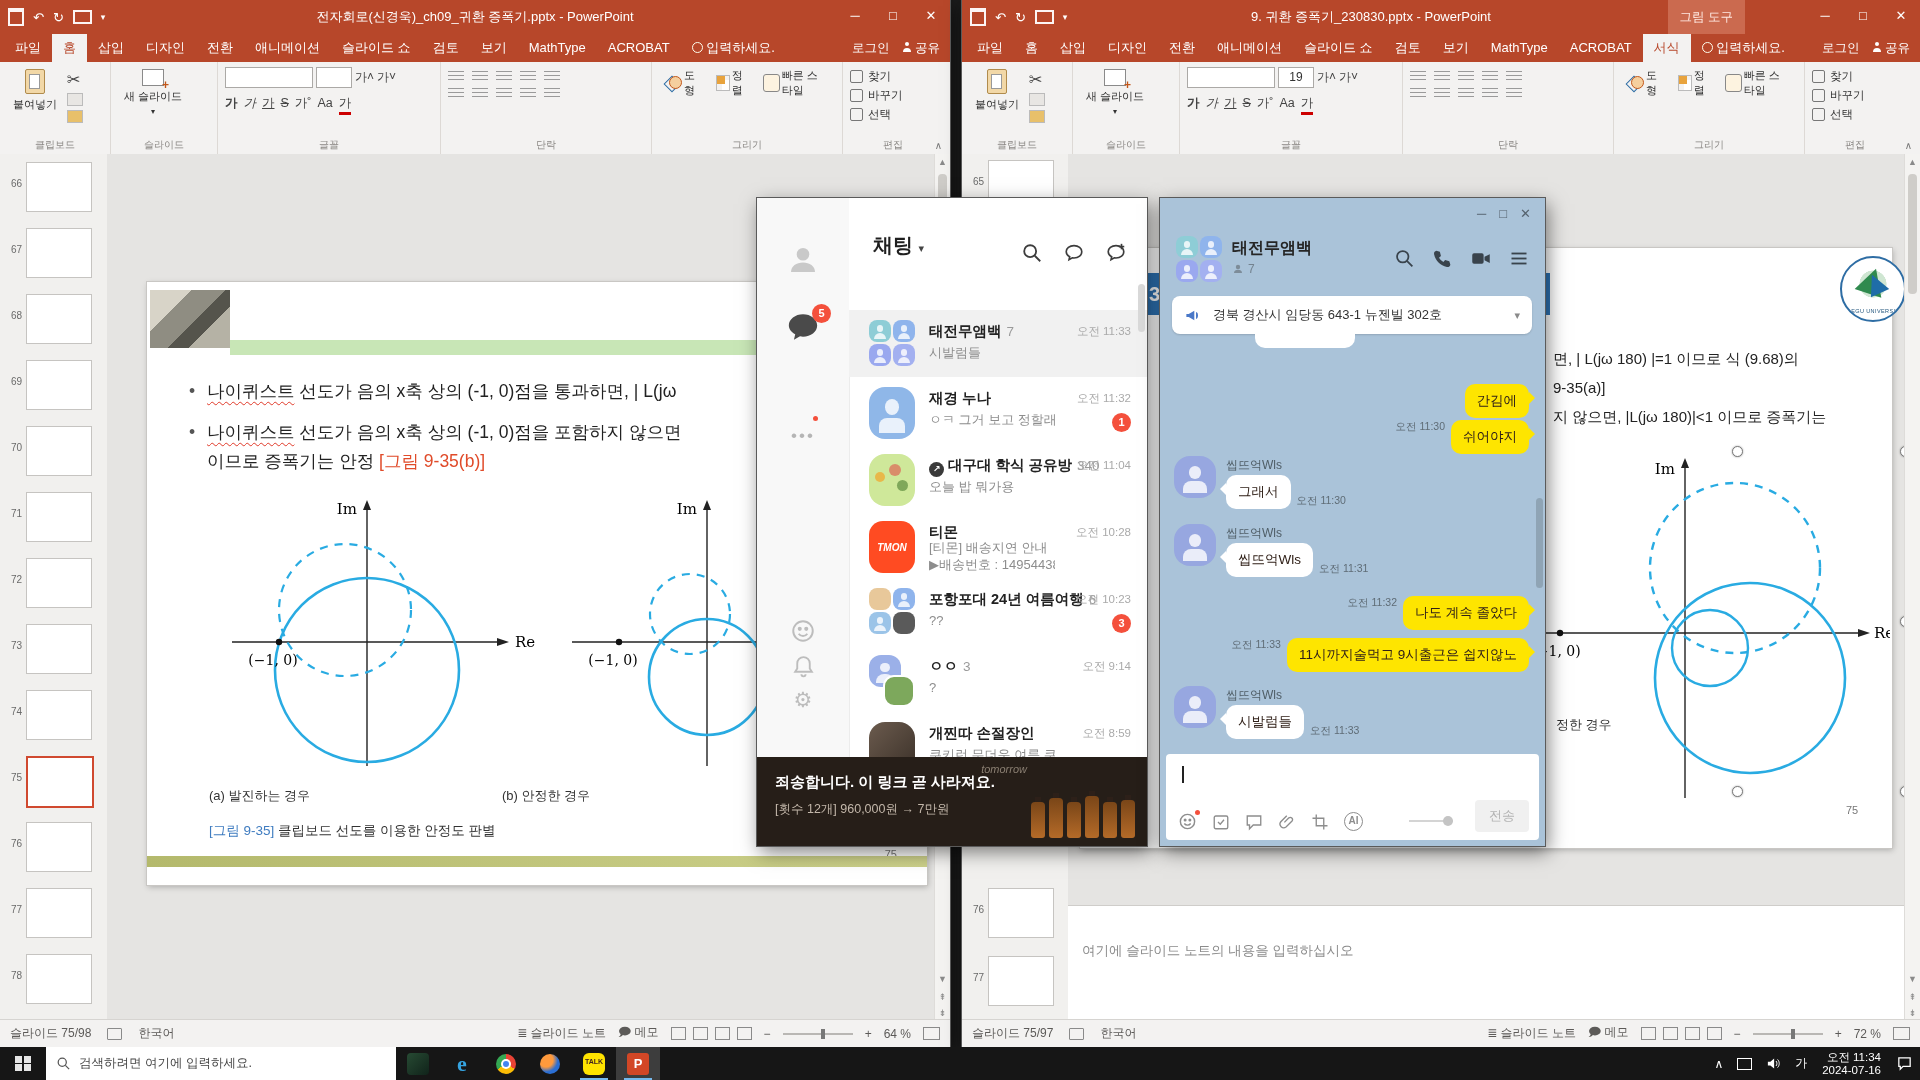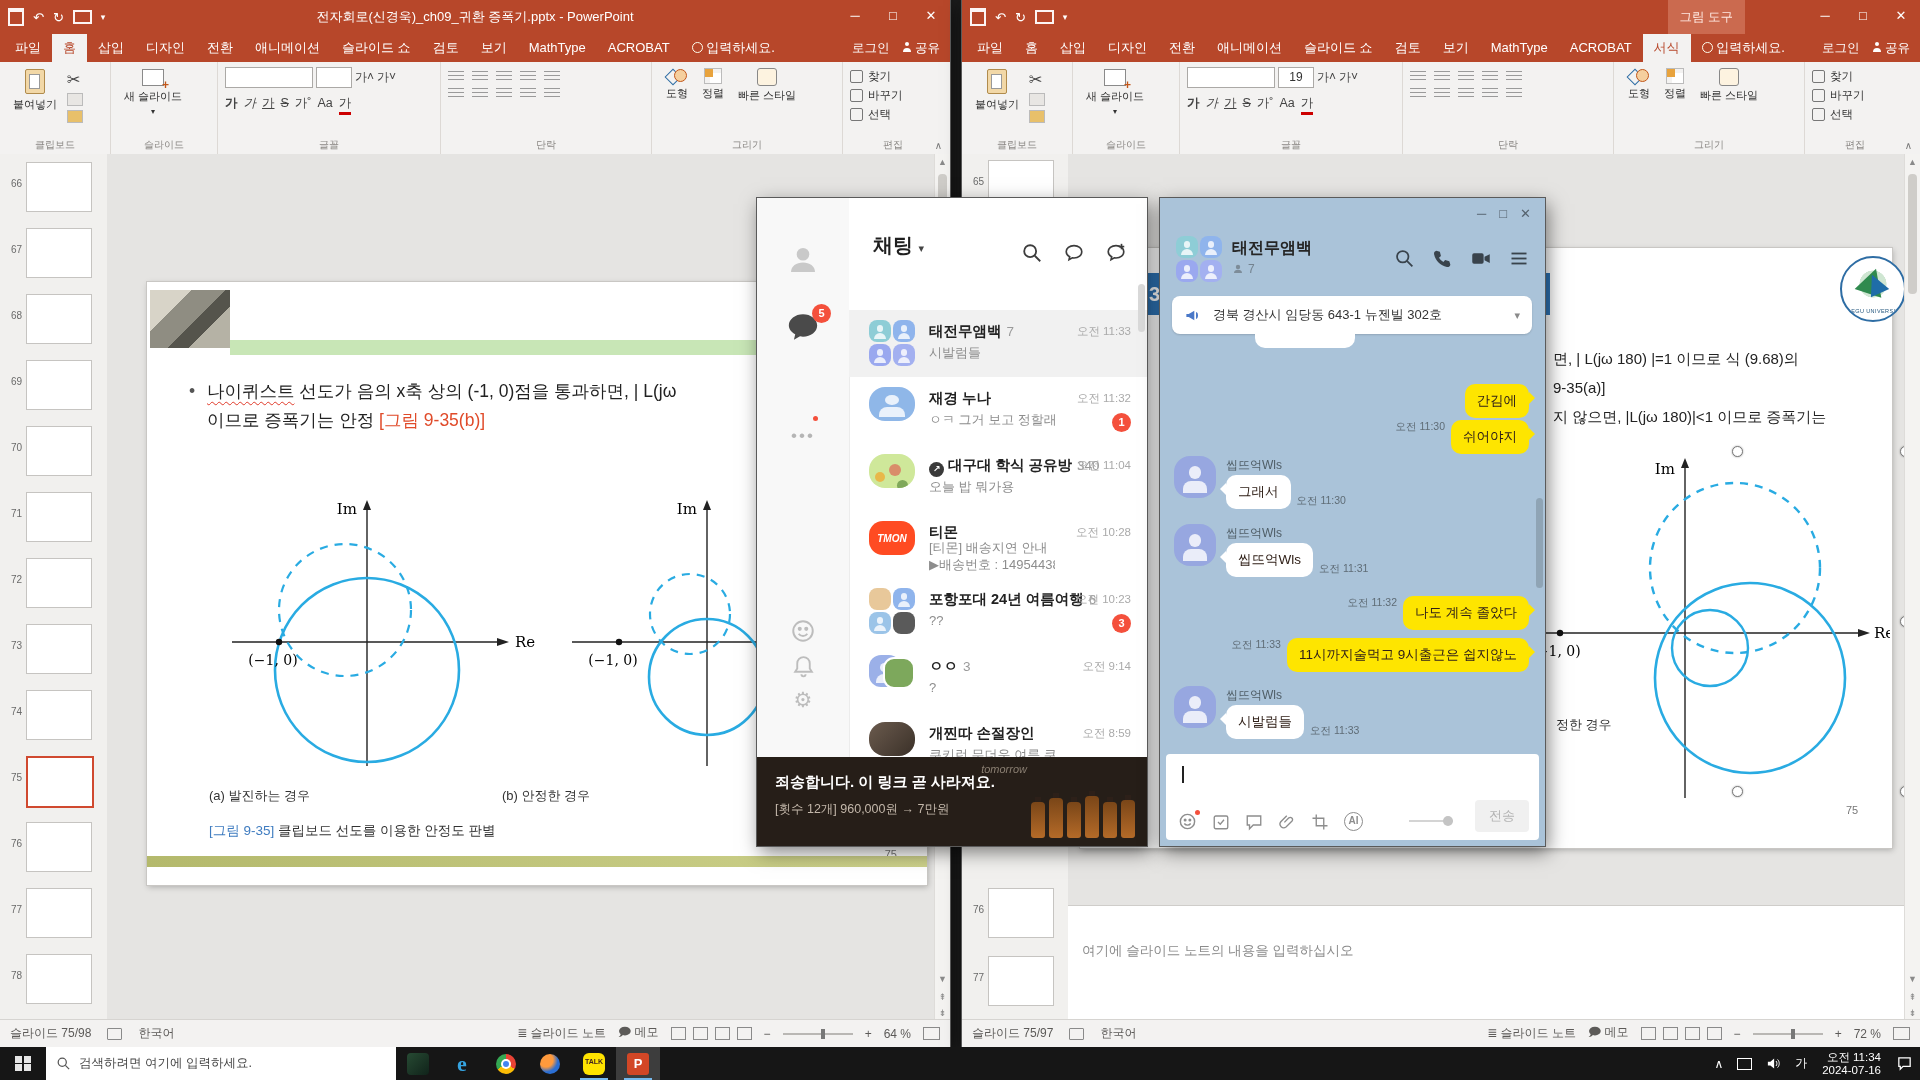--- a/index.html
+++ b/index.html
@@ -41,21 +41,21 @@
   .fbox{background:#fff;border:1px solid #aba9a6;height:19px;}
   .fsize{width:34px;font-size:12px;color:#333;text-align:center;line-height:19px;}
   .fname{width:86px;}
   .glyphrow{display:flex;gap:6px;margin-top:7px;font-size:12.5px;color:#444;align-items:baseline;}
   .g-b{font-weight:bold}.g-i{font-style:italic}.g-u{text-decoration:underline}
   .g-s{text-decoration:line-through}.g-c{border-bottom:3px solid #c00;}
   .parrow{display:flex;flex-direction:column;gap:6px;padding-top:4px;}
   .plines{display:flex;gap:8px;}
   .pline{width:16px;height:11px;background:
     repeating-linear-gradient(#9a9a9a 0 1.5px,transparent 1.5px 4px);}
-  .vbtn{display:inline-flex;flex-direction:column;align-items:center;gap:2px;font-size:11px;color:#333;padding:1px 7px;}
+  .vbtn{display:inline-flex;flex-direction:row;align-items:center;gap:2px;font-size:11px;color:#333;padding:1px 7px;}
   .ic-shape{width:20px;height:16px;position:relative;}
   .ic-shape:before{content:"";position:absolute;left:0;top:3px;width:10px;height:10px;border:1.5px solid #2e6da4;transform:rotate(45deg);}
   .ic-shape:after{content:"";position:absolute;right:0;top:1px;width:11px;height:11px;border-radius:50%;border:1.5px solid #c2571a;background:#f5cf9e;}
   .ic-arr{width:18px;height:16px;background:linear-gradient(#e8a33d,#e8a33d) 0 0/9px 9px no-repeat,linear-gradient(#fff,#fff) 6px 5px/11px 10px no-repeat;border:0;outline:1px solid #bbb;outline-offset:-1px;}
   .ic-brush{width:18px;height:16px;border-radius:3px;border:1.5px solid #888;background:#fdf3e0;}
   .editrows{display:flex;flex-direction:column;gap:4px;font-size:11.5px;color:#333;padding-top:2px;}
   .editrows>div{display:flex;align-items:center;gap:5px;white-space:nowrap;}
   .eico{display:inline-block;width:11px;height:11px;border:1.5px solid #777;border-radius:2px;}
   .rcollapse{position:absolute;right:8px;bottom:3px;font-size:10px;color:#777;}
   .spanel{position:absolute;left:0;top:154px;width:107px;background:#f1f0ee;border-right:1px solid #d8d6d3;}
@@ -110,21 +110,21 @@
   .kl{background:#fff;}
   .ksb{position:absolute;left:0;top:0;bottom:0;width:92px;background:#f8f8f8;border-right:1px solid #ececec;}
   .ksb .it{position:absolute;left:0;width:92px;text-align:center;color:#c2c2c2;}
   .kwc{position:absolute;top:8px;display:flex;gap:9px;color:#9a9a9a;font-size:13px;}
   .kwc span{width:20px;text-align:center;}
   .khdr{position:absolute;left:92px;right:0;top:0;height:112px;background:#fff;}
   .ktitle{position:absolute;left:24px;top:34px;font-size:20px;font-weight:bold;color:#1f1f1f;}
   .ktools{position:absolute;right:20px;top:44px;display:flex;gap:20px;color:#3c3c3c;}
   .krow{position:absolute;left:92px;right:0;height:67px;}
   .krow.sel{background:#f1f1f1;}
-  .kav{position:absolute;left:20px;top:10px;width:46px;height:34px;}
+  .kav{position:absolute;left:20px;top:10px;width:46px;height:52px;}
   .kav1{border-radius:16px;background:#8fb7e8;}
   .pav:before{content:"";position:absolute;left:50%;top:24%;width:30%;height:30%;margin-left:-15%;border-radius:50%;background:#ffffffcc;}
   .pav:after{content:"";position:absolute;left:50%;bottom:12%;width:56%;height:28%;margin-left:-28%;border-radius:8px 8px 0 0;background:#ffffffcc;}
   .g4{display:grid;grid-template-columns:22px 22px;grid-template-rows:22px 22px;gap:2px;}
   .g4 i{border-radius:8px;position:relative;display:block;}
   .kname{position:absolute;left:80px;top:12px;font-size:14.5px;font-weight:bold;color:#222;white-space:nowrap;}
   .kcount{font-weight:normal;color:#9a9a9a;margin-left:5px;font-size:13.5px;}
   .kmsg{position:absolute;left:80px;top:34px;right:92px;font-size:13px;color:#8d8d8d;white-space:nowrap;overflow:hidden;line-height:17px;}
   .ktime{position:absolute;right:16px;top:14px;font-size:11.5px;color:#aaa;}
   .kbadge{position:absolute;right:16px;top:36px;min-width:19px;height:19px;border-radius:10px;background:#f4503c;color:#fff;
@@ -361,20 +361,21 @@
       <span class="tnum" style="top:816px">78</span>
         <div class="thumb" style="top:800px"></div>
     </div>
 
     <div class="canvas" style="left:107px;top:154px;right:15px;bottom:27px">
       <div class="slide" style="left:40px;top:128px;width:780px;height:603px">
         <div class="shphoto"></div>
         <div class="shsub"></div>
         <div class="bullets">
           <div class="bl"><span class="wavy">나이퀴스트</span><span> 선도가 음의 x축 상의 (-1, 0)점을 통과하면, | L(jω</span></div>
+          <div class="bl mt2"><span class="wavy">나이퀴스트</span><span> 선도가 음의 x축 상의 (-1, 0)점을 포함하지 않으면</span></div>
           <div class="cont"><span>이므로 증폭기는 안정 </span><span class="redtx">[그림 9-35(b)]</span></div>
         </div>
 
         <svg class="nyq" style="left:60px;top:210px" width="330" height="280" viewBox="0 0 330 280">
           <line x1="160" y1="16" x2="160" y2="274" stroke="#222" stroke-width="1.4"></line>
           <polygon points="160,8 156,18 164,18" fill="#222"></polygon>
           <line x1="25" y1="150" x2="292" y2="150" stroke="#222" stroke-width="1.4"></line>
           <polygon points="302,150 290,146 290,154" fill="#222"></polygon>
           <circle cx="160" cy="178" r="92" fill="none" stroke="#29abe2" stroke-width="2.6"></circle>
           <circle cx="138" cy="118" r="66" fill="none" stroke="#29abe2" stroke-width="2.2" stroke-dasharray="8 7"></circle>
@@ -438,20 +439,21 @@
 
   <div class="win ppt" style="left:962px;top:0;width:958px;height:1047px;">
     <div class="ptb">
       <div class="qat">
         <span class="qico ic-save"></span>
         <span>↶</span>
         <span>↻</span>
         <span class="qico ic-mon"></span>
         <span style="font-size:9px">▾</span>
       </div>
+      <div class="ptitle" style="right:260px">9. 귀환 증폭기_230830.pptx - PowerPoint</div>
       <div class="doctools" style="right:175px">그림 도구</div>
       <div class="pwc">
         <span>─</span>
         <span>□</span>
         <span>✕</span>
       </div>
     </div>
     <div class="ptabs">
       <span class="ptab">파일</span>
       <span class="ptab">홈</span>

